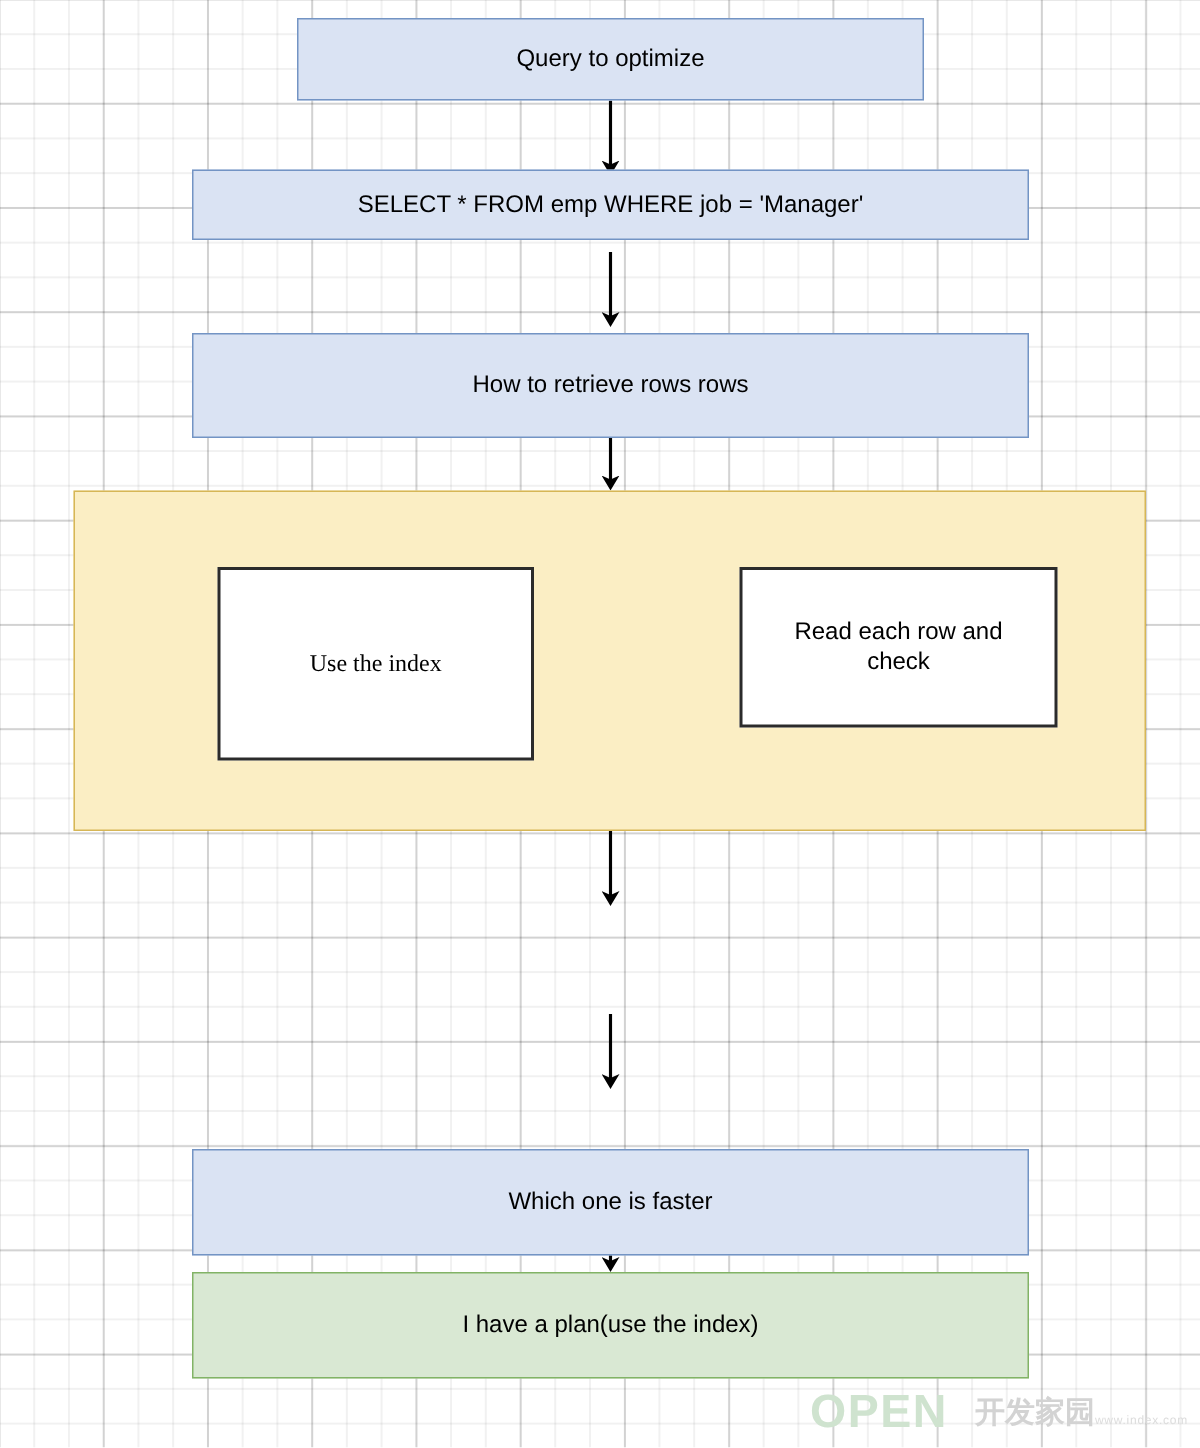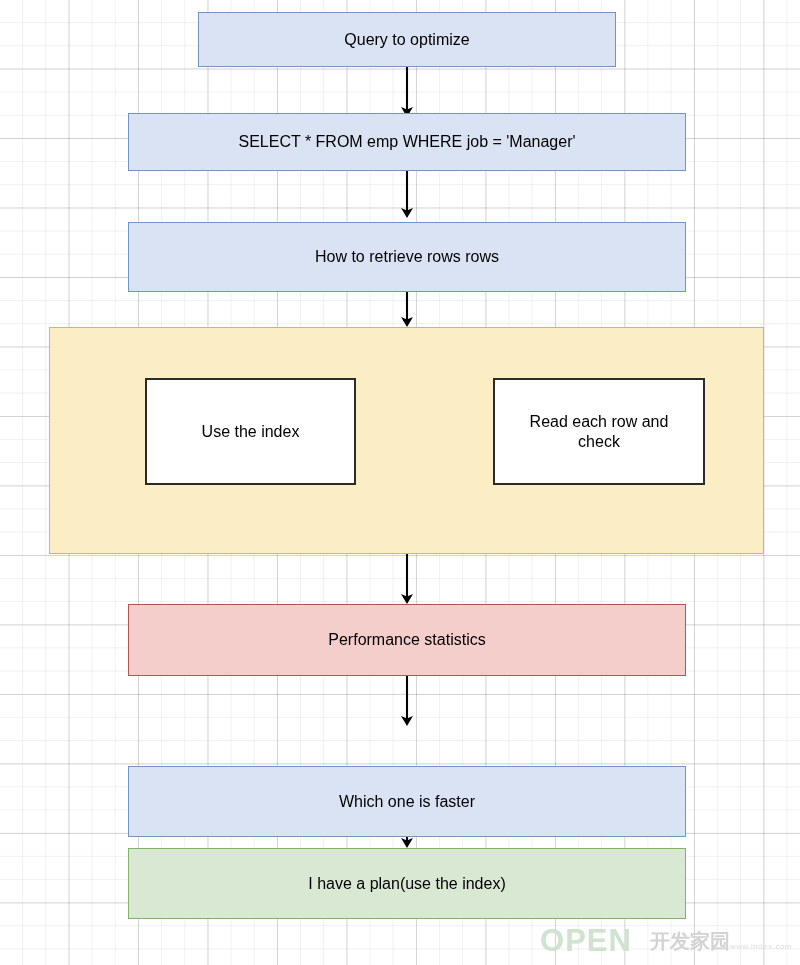--- a/index.html
+++ b/index.html
@@ -124,43 +124,40 @@
       <line x1="407" y1="554" x2="407" y2="599"></line>
       <line x1="407" y1="676" x2="407" y2="721"></line>
       <line x1="407" y1="797" x2="407" y2="843"></line>
     </g>
   </svg>
 
   <div class="node node-blue" style="left:198px; top:12px; width:418px; height:55px;">
     <span>Query to optimize</span>
   </div>
 
-  <div class="node node-blue" style="left:128px; top:113px; width:558px; height:58px;">
+  <div class="node node-blue" style="left:128px; top:113px; width:558px; height:47px;">
     <span>SELECT * FROM emp WHERE job = 'Manager'</span>
   </div>
 
   <div class="node node-blue" style="left:128px; top:222px; width:558px; height:70px;">
     <span>How to retrieve rows rows</span>
   </div>
 
   <div class="node node-yellow" style="left:49px; top:327px; width:715px; height:227px;">
     <span></span>
   </div>
 
-  <div class="node node-white" style="left:145px; top:378px; width:211px; height:107px;">
+  <div class="node node-white" style="left:145px; top:378px; width:211px; height:129px;font-family:Liberation Serif, serif;">
     <span>Use the index</span>
   </div>
 
   <div class="node node-white" style="left:493px; top:378px; width:212px; height:107px; padding-left:22px; padding-right:22px;">
     <span>Read each row and check</span>
   </div>
 
-  <div class="node node-pink" style="left:128px; top:604px; width:558px; height:72px;">
-    <span>Performance statistics</span>
-  </div>
 
   <div class="node node-blue" style="left:128px; top:726px; width:558px; height:71px;margin-top:40px;">
     <span>Which one is faster</span>
   </div>
 
   <div class="node node-green" style="left:128px; top:848px; width:558px; height:71px;">
     <span>I have a plan(use the index)</span>
   </div>
 
   <div class="watermark">

